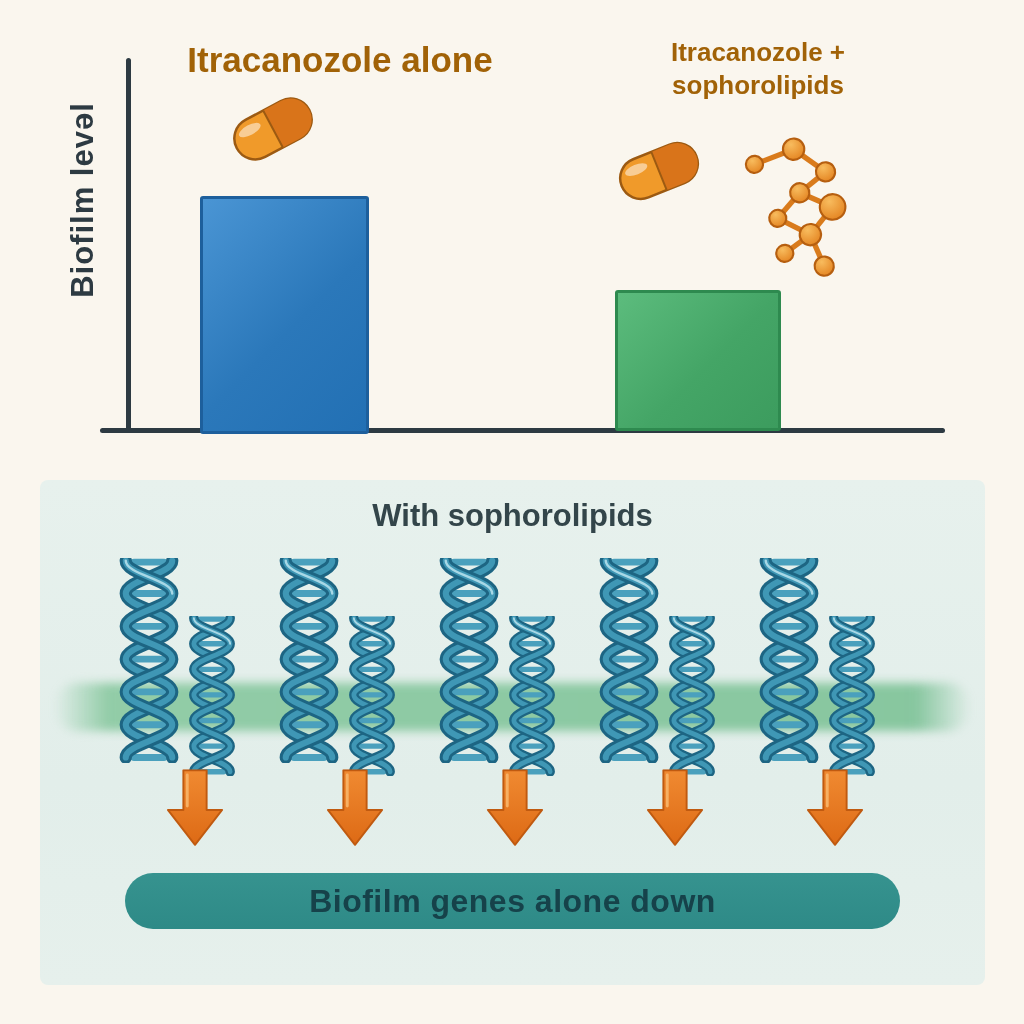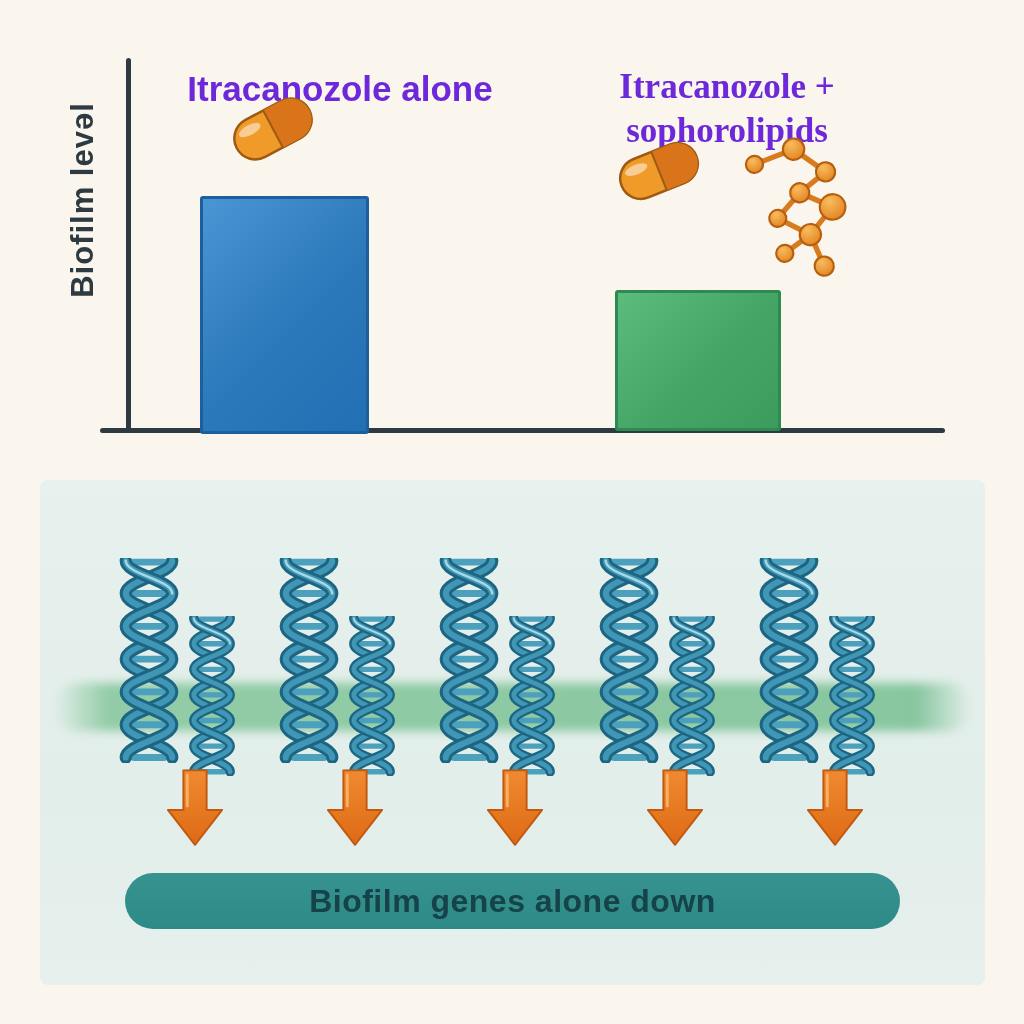--- a/index.html
+++ b/index.html
@@ -9,23 +9,23 @@
     font-family:"Liberation Sans",sans-serif;
   }
   
   .yaxis-line{position:absolute;left:126px;top:58px;width:5px;height:374px;background:#2d3a42;border-radius:3px;}
   .xaxis-line{position:absolute;left:100px;top:428px;width:845px;height:5px;background:#2d3a42;border-radius:3px;}
   .y-label{
     position:absolute;left:-85px;top:180px;width:340px;height:40px;
     transform:rotate(-90deg);
     text-align:center;font-size:31px;font-weight:bold;color:#2d3a42;letter-spacing:1px;
   }
-  .chart-title{position:absolute;font-weight:bold;color:#6d28d9;text-align:center;margin-top:29px;}
+  .chart-title{position:absolute;font-weight:bold;color:#a16207;text-align:center;}
   .title-1{left:140px;top:40px;width:400px;font-size:35px;}
-  .title-2{left:562px;top:36px;width:330px;font-size:35px;line-height:1.25;font-family:Liberation Serif, serif;}
+  .title-2{left:593px;top:36px;width:330px;font-size:26px;line-height:1.25;}
   .bar{position:absolute;border-radius:3px;}
   .bar-blue{
     left:200px;top:196px;width:163px;height:232px;
     background:linear-gradient(135deg,#4a95d4 0%,#2b78ba 55%,#2270b4 100%);
     border:3px solid #1d5f9c;
   }
   .bar-green{
     left:615px;top:290px;width:160px;height:135px;
     background:linear-gradient(135deg,#5cbc7d 0%,#44a566 55%,#3c9c5e 100%);
     border:3px solid #2e8a4f;
@@ -162,20 +162,21 @@
   </div>
   <div class="icon-molecule">
     <svg viewBox="0 0 130 150">
         <use href="#sym-molecule"></use>
       </svg>
   </div>
 
   <div class="bar bar-green"></div>
 
   <div class="panel">
+    <div class="panel-title">With sophorolipids</div>
 
     <div class="membrane"></div>
 
     <div class="dna-group g1">
       <div class="dna-tall">
           <svg viewBox="0 0 60 150">
             <use href="#sym-helix"></use>
           </svg>
         </div>
       <div class="dna-short">

